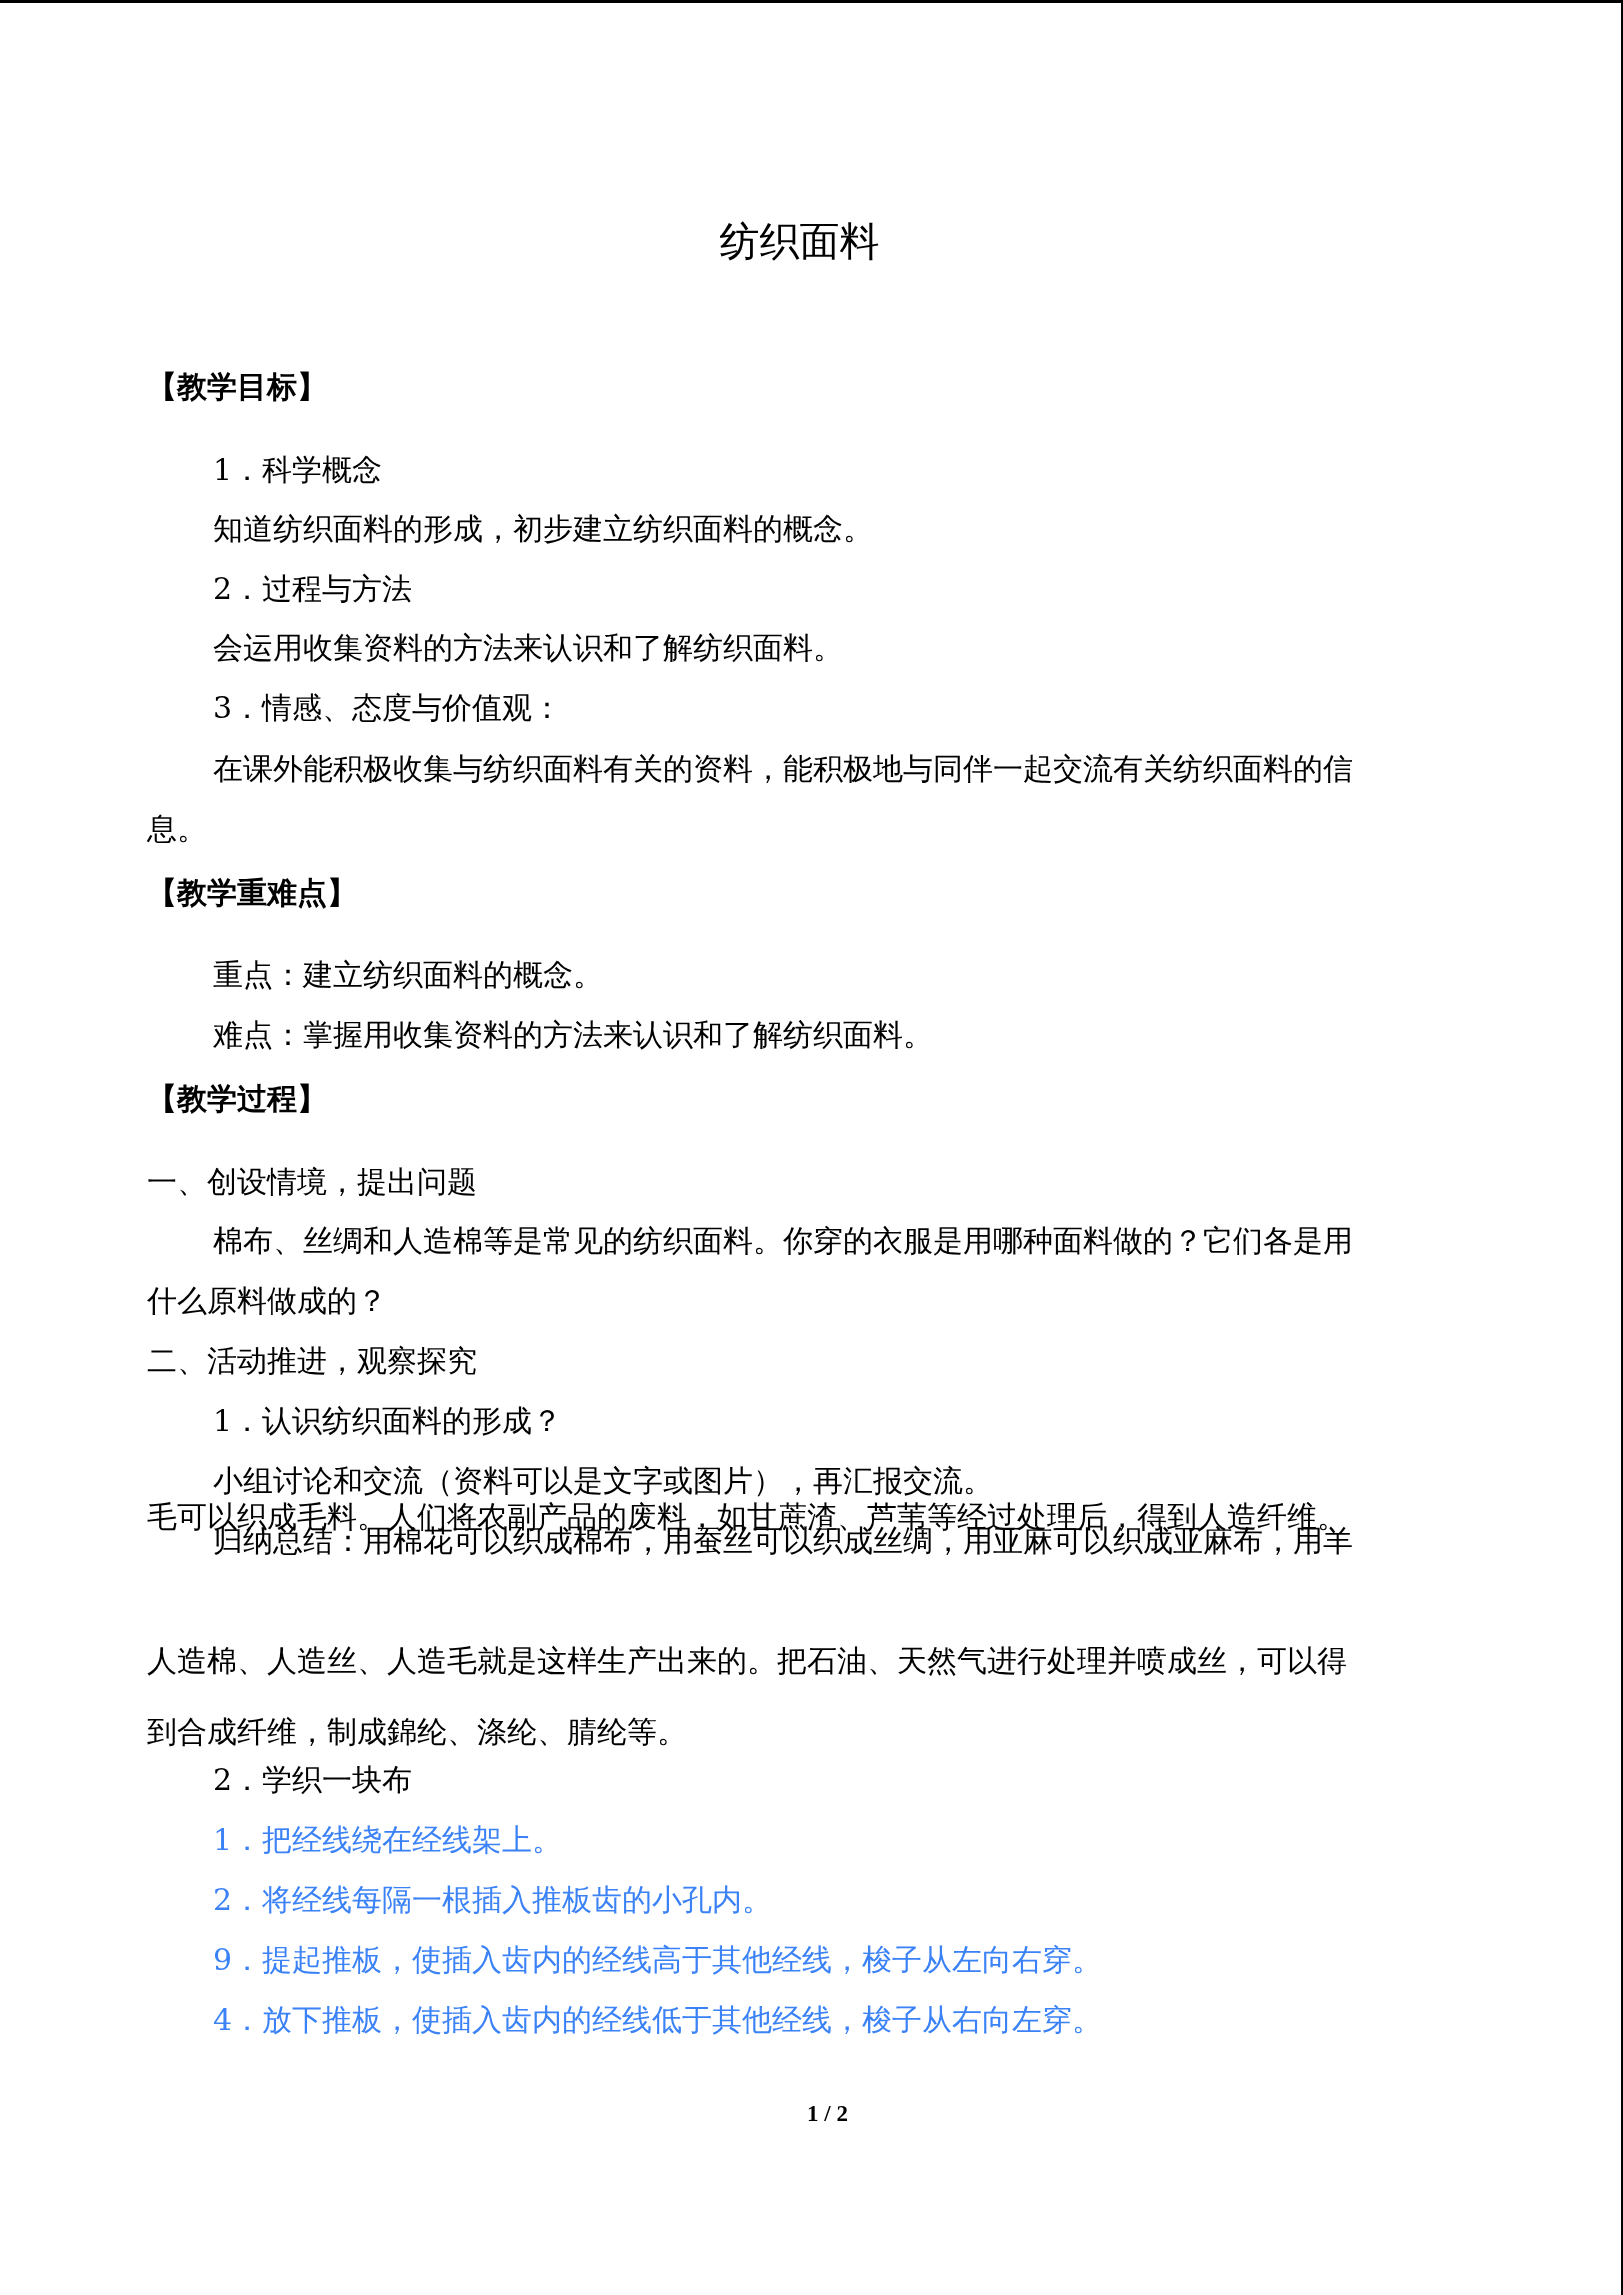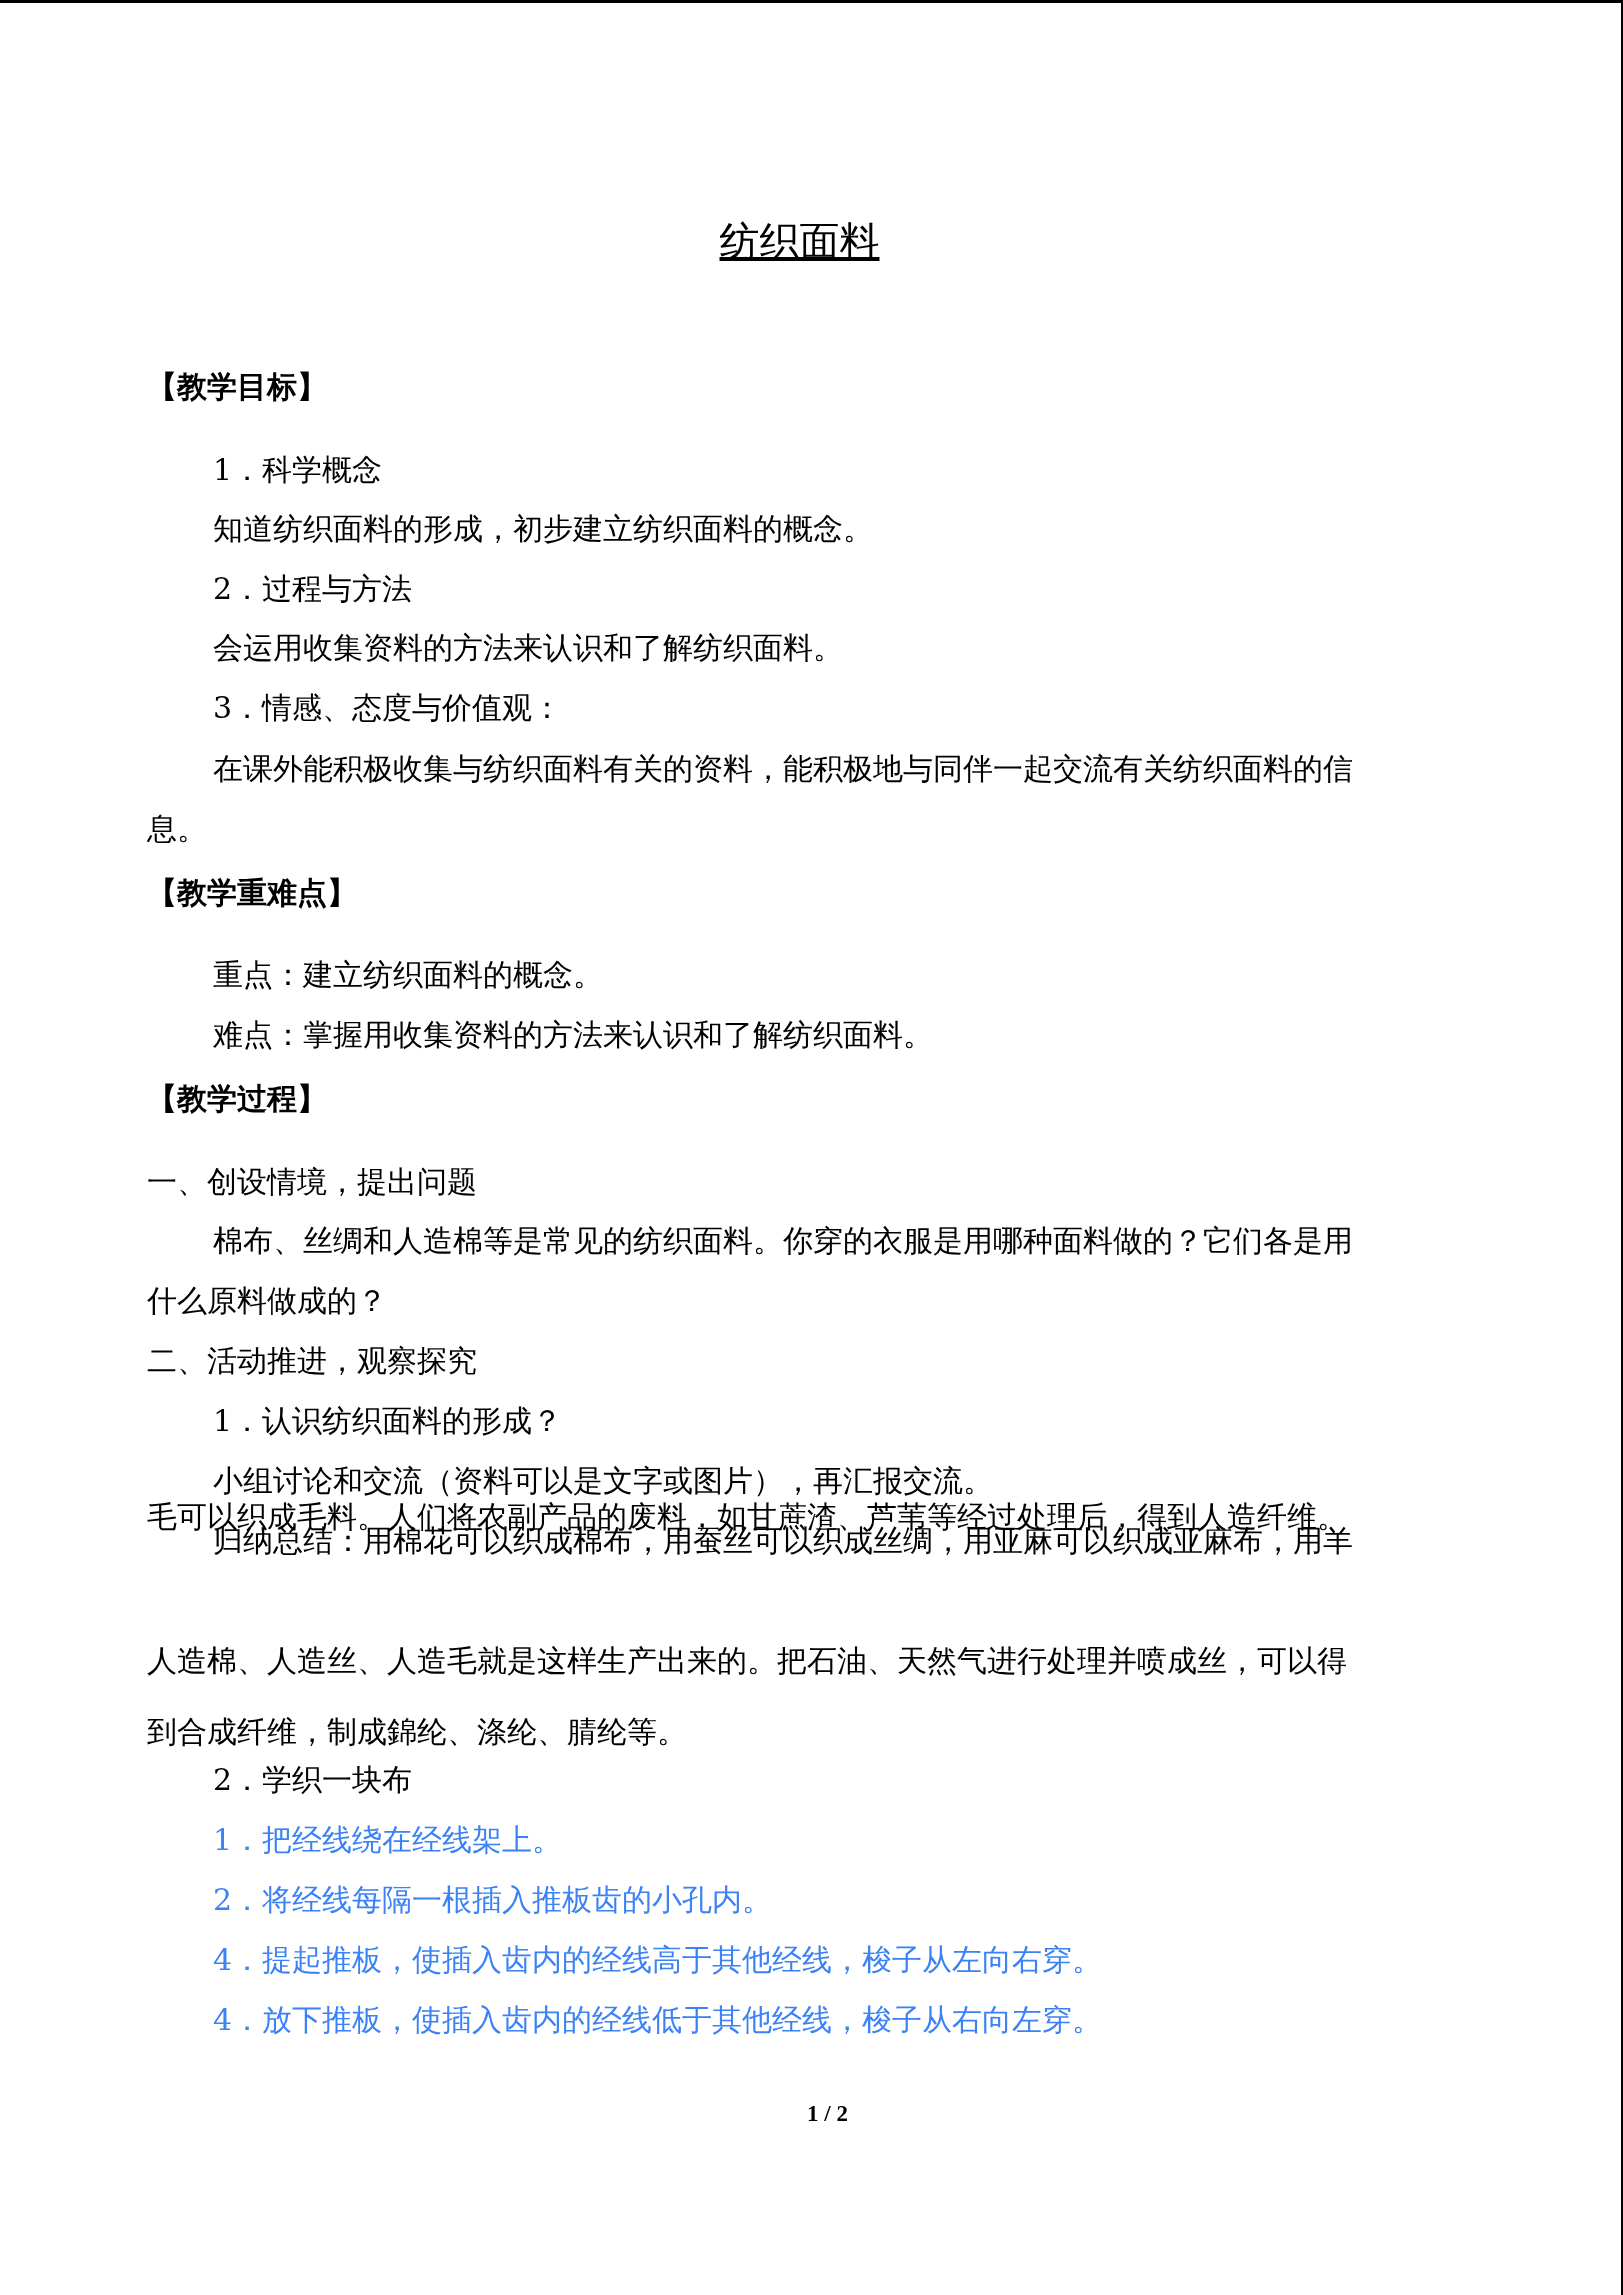--- a/index.html
+++ b/index.html
@@ -2,21 +2,21 @@
 <html style="font-size:11px"><head>
 <meta charset="utf-8">
 <style>
   html, body { margin:0; padding:0; background:#fff; }
   body { width:1623px; height:2295px; position:relative; overflow:hidden;
          font-family:"DejaVu Serif","Liberation Serif",serif; color:#000; }
   .topbar { position:absolute; left:0; top:0; width:1623px; height:2.7px; background:#000; }
   .rightbar { position:absolute; right:0; top:0; width:2px; height:2295px; background:#000; }
   .line { position:absolute; white-space:nowrap; font-size:30px; line-height:41px; }
   .title { position:absolute; left:0; width:1599px; text-align:center; top:217px;
-           font-size:40px; line-height:48px; font-family:"DejaVu Sans","Liberation Sans",sans-serif;text-decoration:underline; }
+           font-size:40px; line-height:48px; font-family:"DejaVu Sans","Liberation Sans",sans-serif; }
   .h { position:absolute; left:147px; font-size:30px; line-height:44px; font-weight:bold;
        font-family:"DejaVu Sans","Liberation Sans",sans-serif; }
   .ind { left:213px; }
   .noind { left:147px; }
   .gray { color:#3b82f6; }
   .footer { position:absolute; left:16px; width:1623px; text-align:center; top:2101px;
             font-size:23px; font-weight:bold; font-family:"Liberation Serif",serif; }
 </style>
 </head>
 <body>
@@ -47,18 +47,18 @@
   <div class="line noind" style="top:1340px;">二、活动推进，观察探究</div>
   <div class="line ind" style="top:1400px;">1．认识纺织面料的形成？</div>
   <div class="line ind" style="top:1460px;">小组讨论和交流（资料可以是文字或图片），再汇报交流。</div>
   <div class="line ind" style="top:1520px;">归纳总结：用棉花可以织成棉布，用蚕丝可以织成丝绸，用亚麻可以织成亚麻布，用羊</div>
   <div class="line noind" style="top:1496px;">毛可以织成毛料。人们将农副产品的废料，如甘蔗渣、芦苇等经过处理后，得到人造纤维。</div>
   <div class="line noind" style="top:1640px;">人造棉、人造丝、人造毛就是这样生产出来的。把石油、天然气进行处理并喷成丝，可以得</div>
   <div class="line noind" style="top:1699px;margin-top:12px;">到合成纤维，制成錦纶、涤纶、腈纶等。</div>
   <div class="line ind" style="top:1759px;">2．学织一块布</div>
   <div class="line ind gray" style="top:1819px;">1．把经线绕在经线架上。</div>
   <div class="line ind gray" style="top:1879px;">2．将经线每隔一根插入推板齿的小孔内。</div>
-  <div class="line ind gray" style="top:1939px;">4．提起推板，使插入齿内的经线高于其他经线，梭子从左向右穿。</div>
+  <div class="line ind gray" style="top:1939px;">9．提起推板，使插入齿内的经线高于其他经线，梭子从左向右穿。</div>
   <div class="line ind gray" style="top:1999px;">4．放下推板，使插入齿内的经线低于其他经线，梭子从右向左穿。</div>
 
   <div class="footer">1 / 2</div>
 </div>
 
 
 </body></html>

